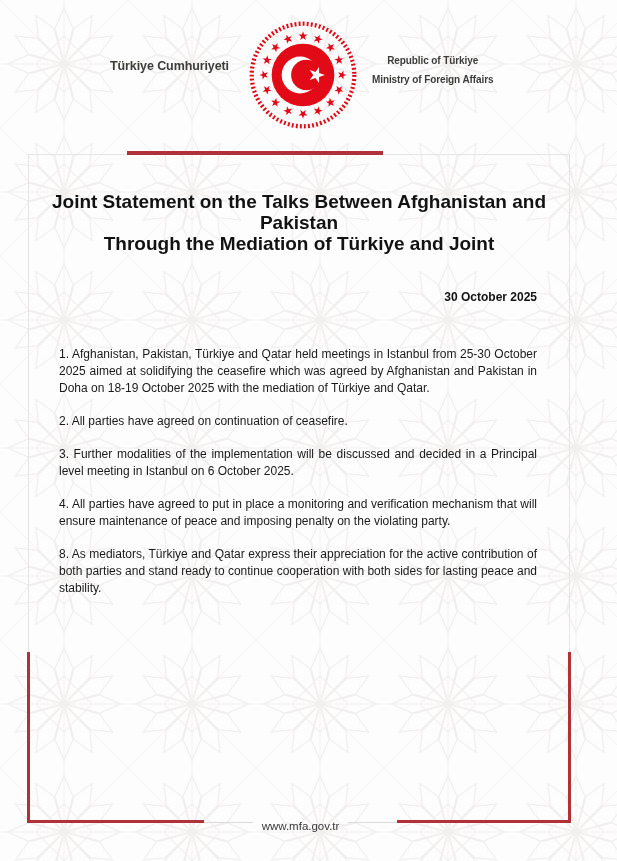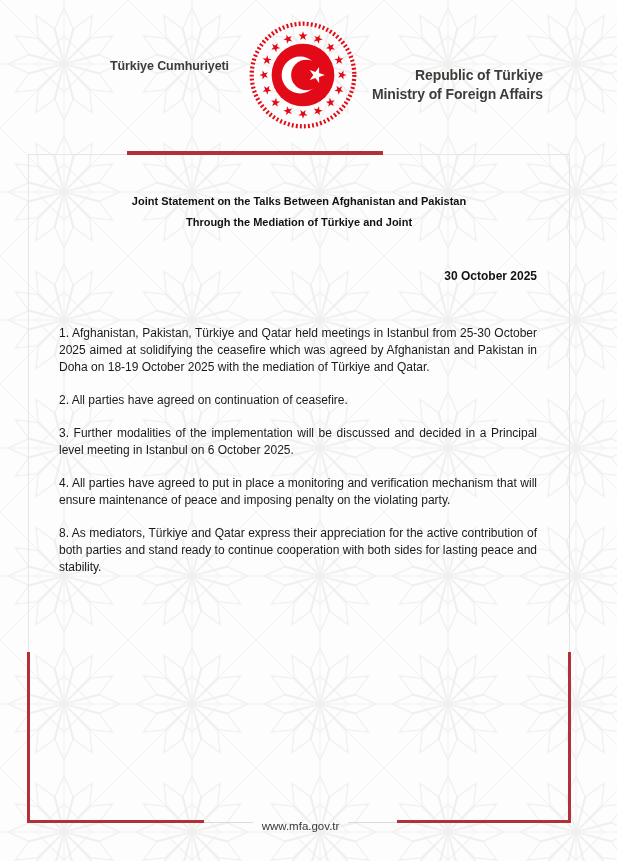--- a/index.html
+++ b/index.html
@@ -11,22 +11,22 @@
     font-family:"Liberation Sans",sans-serif;
   }
   .pattern-layer{position:absolute;inset:0;z-index:0;}
   
   .hdr-left{
     position:absolute;top:57px;right:388px;z-index:2;
     text-align:right;font-size:12.5px;font-weight:bold;
     line-height:19px;color:#3c3c3b;letter-spacing:-.1px;white-space:nowrap;
   }
   .hdr-right{
-    position:absolute;top:66px;left:372px;z-index:2;
-    text-align:right;font-size:14px;font-weight:bold;
+    position:absolute;top:51px;left:372px;z-index:2;
+    text-align:center;font-size:10px;font-weight:bold;
     line-height:19px;color:#3c3c3b;letter-spacing:-.1px;white-space:nowrap;
   }
   .emblem{position:absolute;left:246px;top:18px;z-index:2;}
   
   .box{
     position:absolute;left:28px;top:154px;z-index:1;
     width:540px;height:666px;
     border:1px solid #e6e4e4;border-bottom:none;
   }
   .accent-top{position:absolute;top:-4px;left:98px;width:256px;height:4px;background:#b03238;}
@@ -36,21 +36,21 @@
   .accent-bottom-r{position:absolute;right:-2px;bottom:-2px;width:174px;height:3px;background:#b03238;}
   .footer-strip{
     position:absolute;left:175px;right:172px;bottom:-10px;height:18px;
     display:flex;align-items:center;z-index:3;
   }
   .footer-line{flex:1;height:1px;background:#dcdada;}
   .footer-text{padding:0 9px;font-size:11.5px;color:#3a3a3a;white-space:nowrap;margin-top:8px;}
   
   .doc-title{
     margin:36px 20px 8px 20px;text-align:center;
-    font-size:11px;font-weight:bold;line-height:21px;color:#121212;
+    font-size:19px;font-weight:bold;line-height:21px;color:#121212;
   }
   .doc-date{
     margin-top:36px;padding-right:32px;text-align:right;
     font-size:12px;font-weight:bold;color:#121212;
   }
   .doc-body{margin:42px 32px 0 30px;}
   .doc-body p{
     margin:0 0 16px 0;
     font-size:12px;line-height:17px;color:#1a1a1a;
     text-align:justify;

